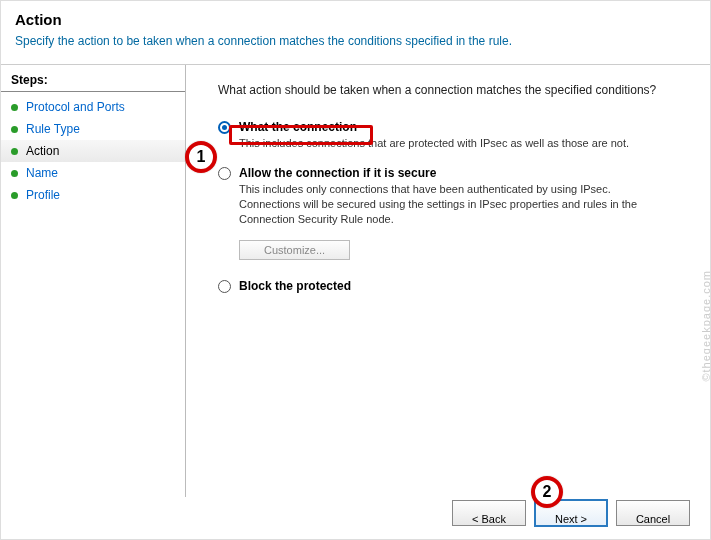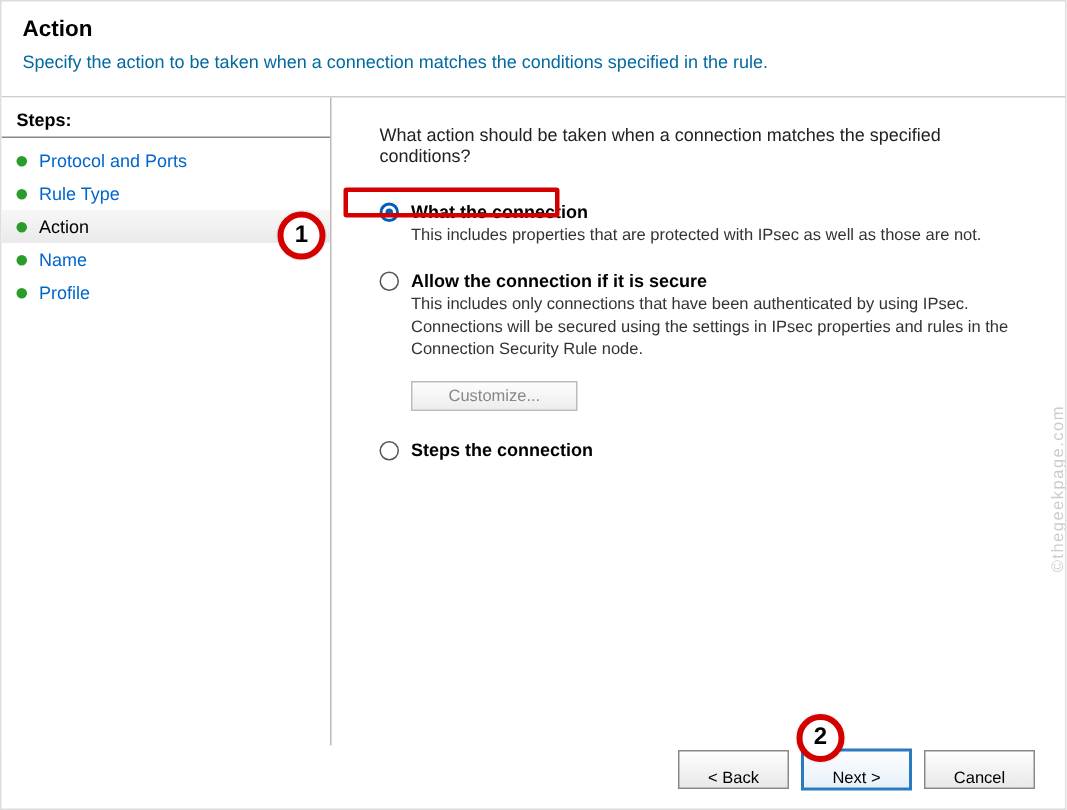--- a/index.html
+++ b/index.html
@@ -12,21 +12,21 @@
     background:#fff;
     position:relative;
     border:1px solid #ddd;
   }
   .header { padding:10px 14px 6px 14px; }
   .header h1 { margin:0 0 6px 0; font-size:15px; font-weight:bold; }
   .header p { margin:0; font-size:12px; color:#0369a1; }
   .divider { height:1px; background:#ccc; margin:10px 0 0 0; }
   .body { display:flex; height:432px; }
   .sidebar {
-    width:220px; flex:none;
+    width:185px; flex:none;
     border-right:1px solid #bbb;
     padding:8px 0 0 0;
     background:#fff;
   }
   .sidebar-title {
     font-weight:bold; font-size:12px;
     padding:0 10px 4px 10px;
     border-bottom:1px solid #888;
     margin-bottom:4px;
   }
@@ -164,32 +164,32 @@
 
   <div class="main">
     <p class="question">What action should be taken when a connection matches the specified conditions?</p>
 
     <div class="radio-group">
 
       <div class="radio-row">
         <span class="radio-outer selected"></span>
         <span class="radio-label">What the connection</span>
       </div>
-      <div class="radio-desc">This includes properties that are protected with IPsec as well as those are not.</div>
+      <div class="radio-desc">This includes connections that are protected with IPsec as well as those are not.</div>
 
       <div class="radio-row">
         <span class="radio-outer"></span>
         <span class="radio-label">Allow the connection if it is secure</span>
       </div>
       <div class="radio-desc">This includes only connections that have been authenticated by using IPsec.  Connections will be secured using the settings in IPsec properties and rules in the Connection Security Rule node.</div>
       <button class="customize-btn" disabled="">Customize...</button>
 
       <div class="radio-row">
         <span class="radio-outer"></span>
-        <span class="radio-label">Steps the connection</span>
+        <span class="radio-label">Block the protected</span>
       </div>
 
     </div>
   </div>
 </div>
 
 <div class="footer">
   <button>&lt; Back</button>
   <button class="primary">Next &gt;</button>
   <button>Cancel</button>

